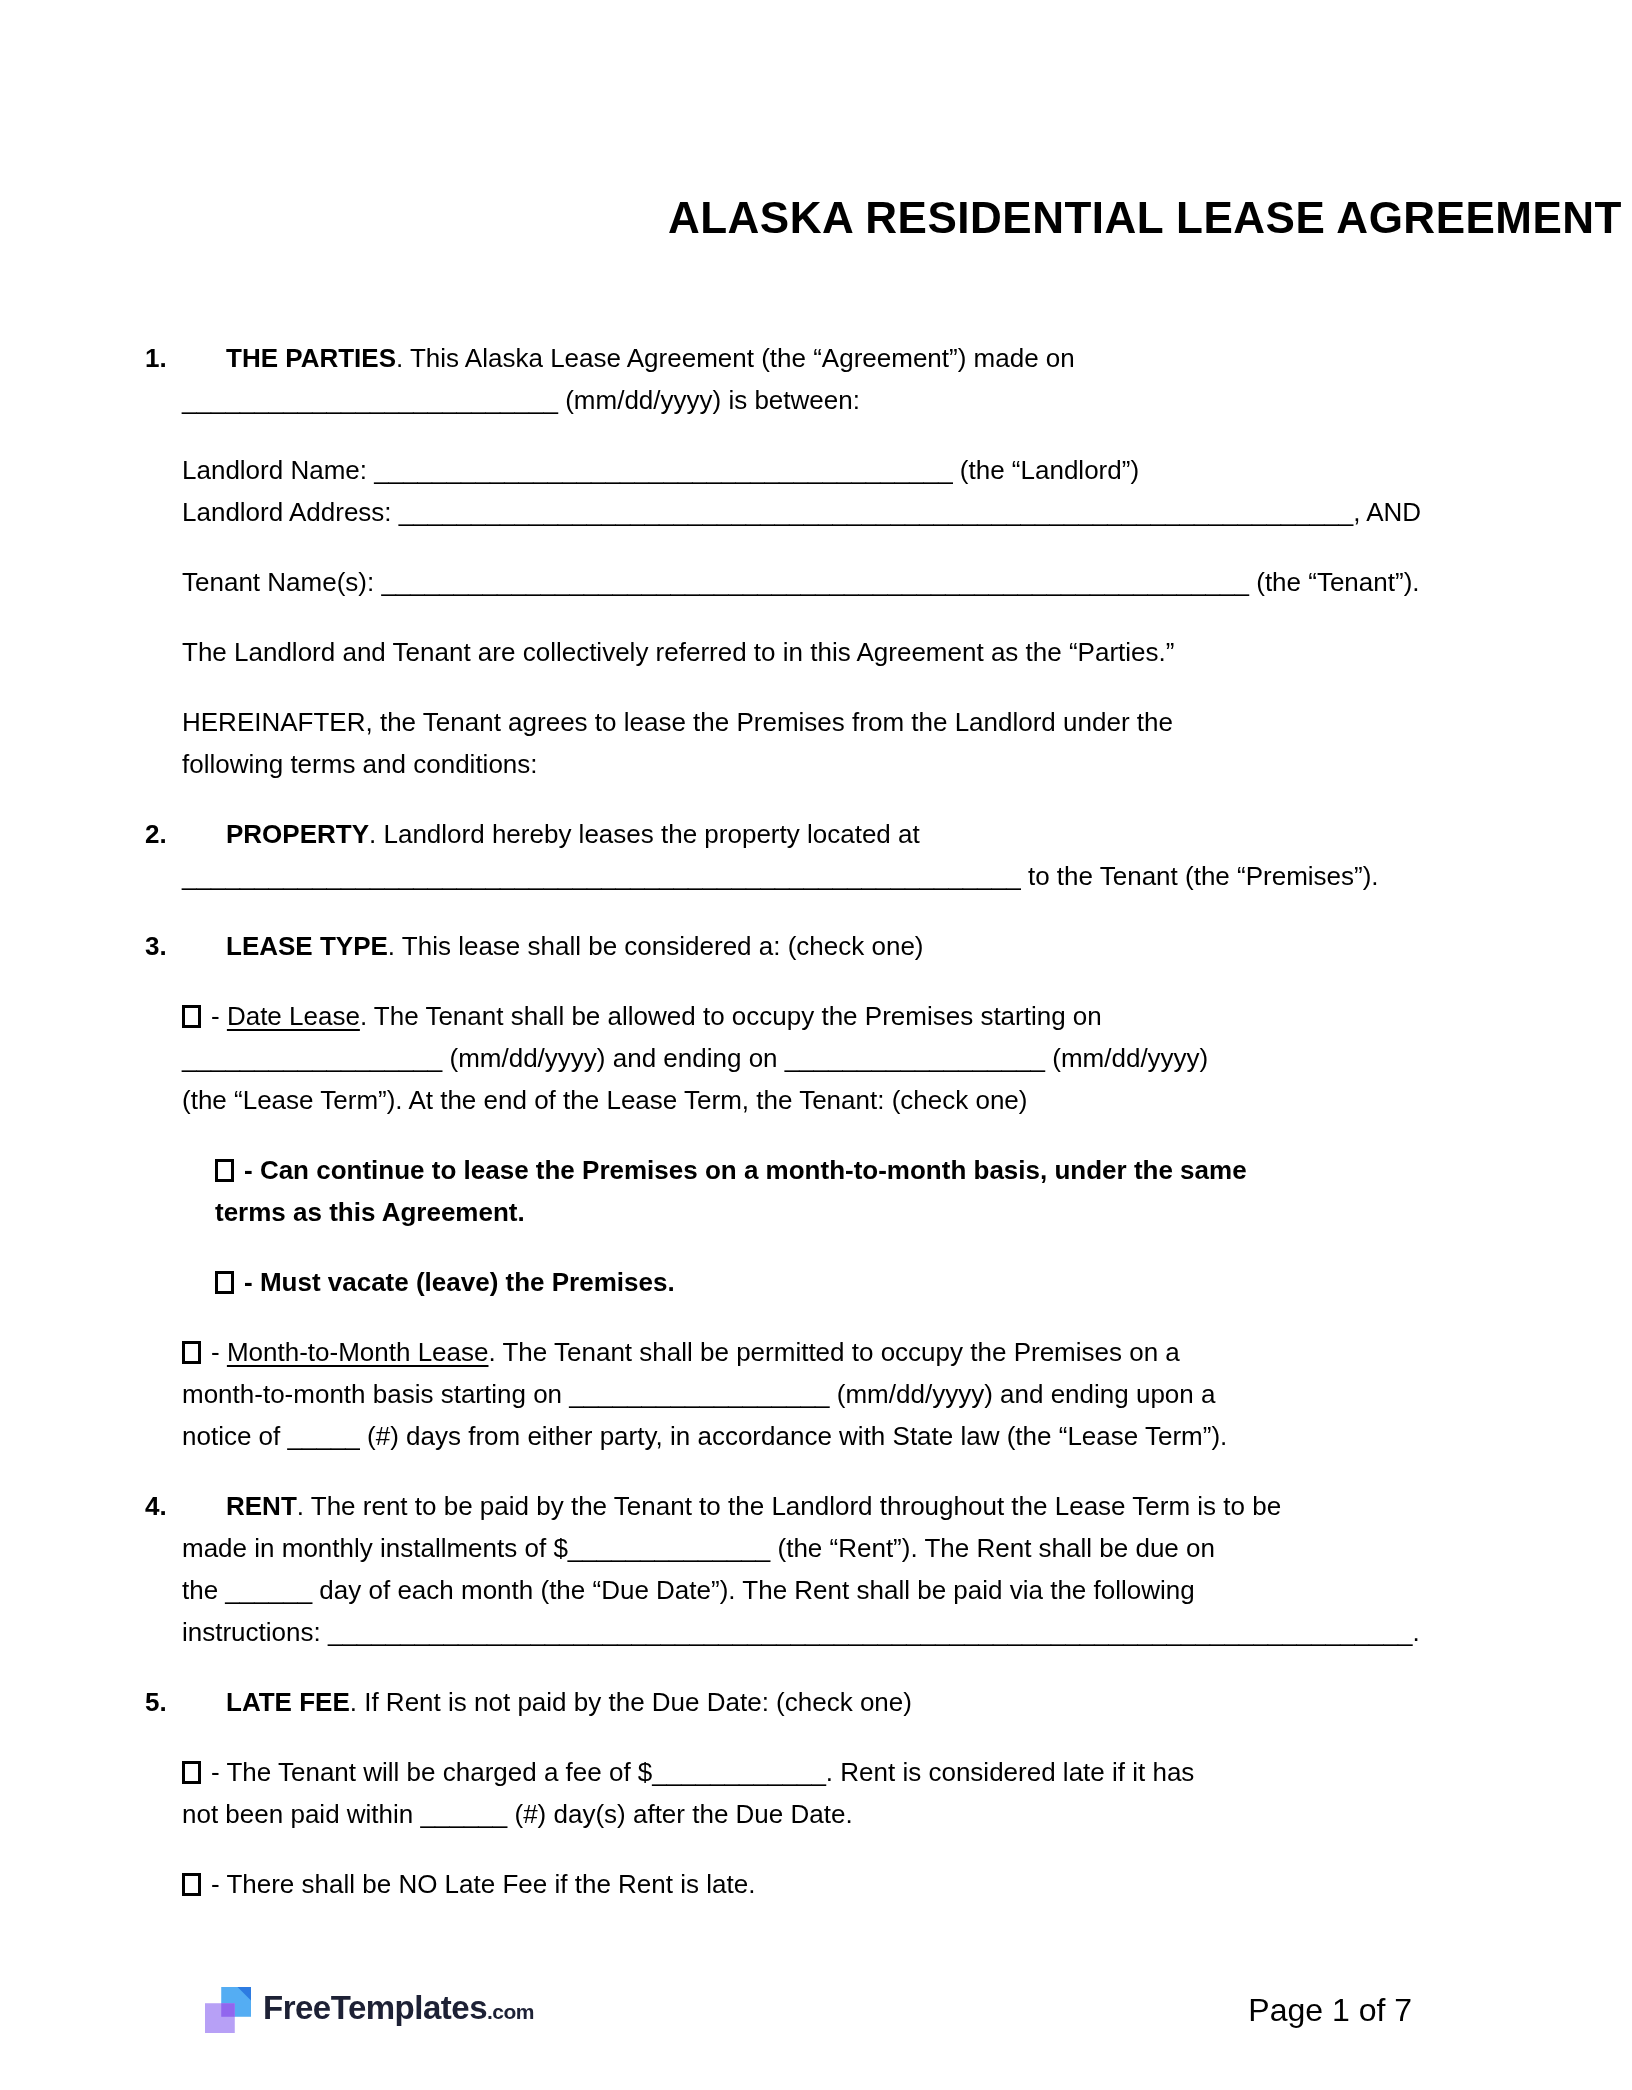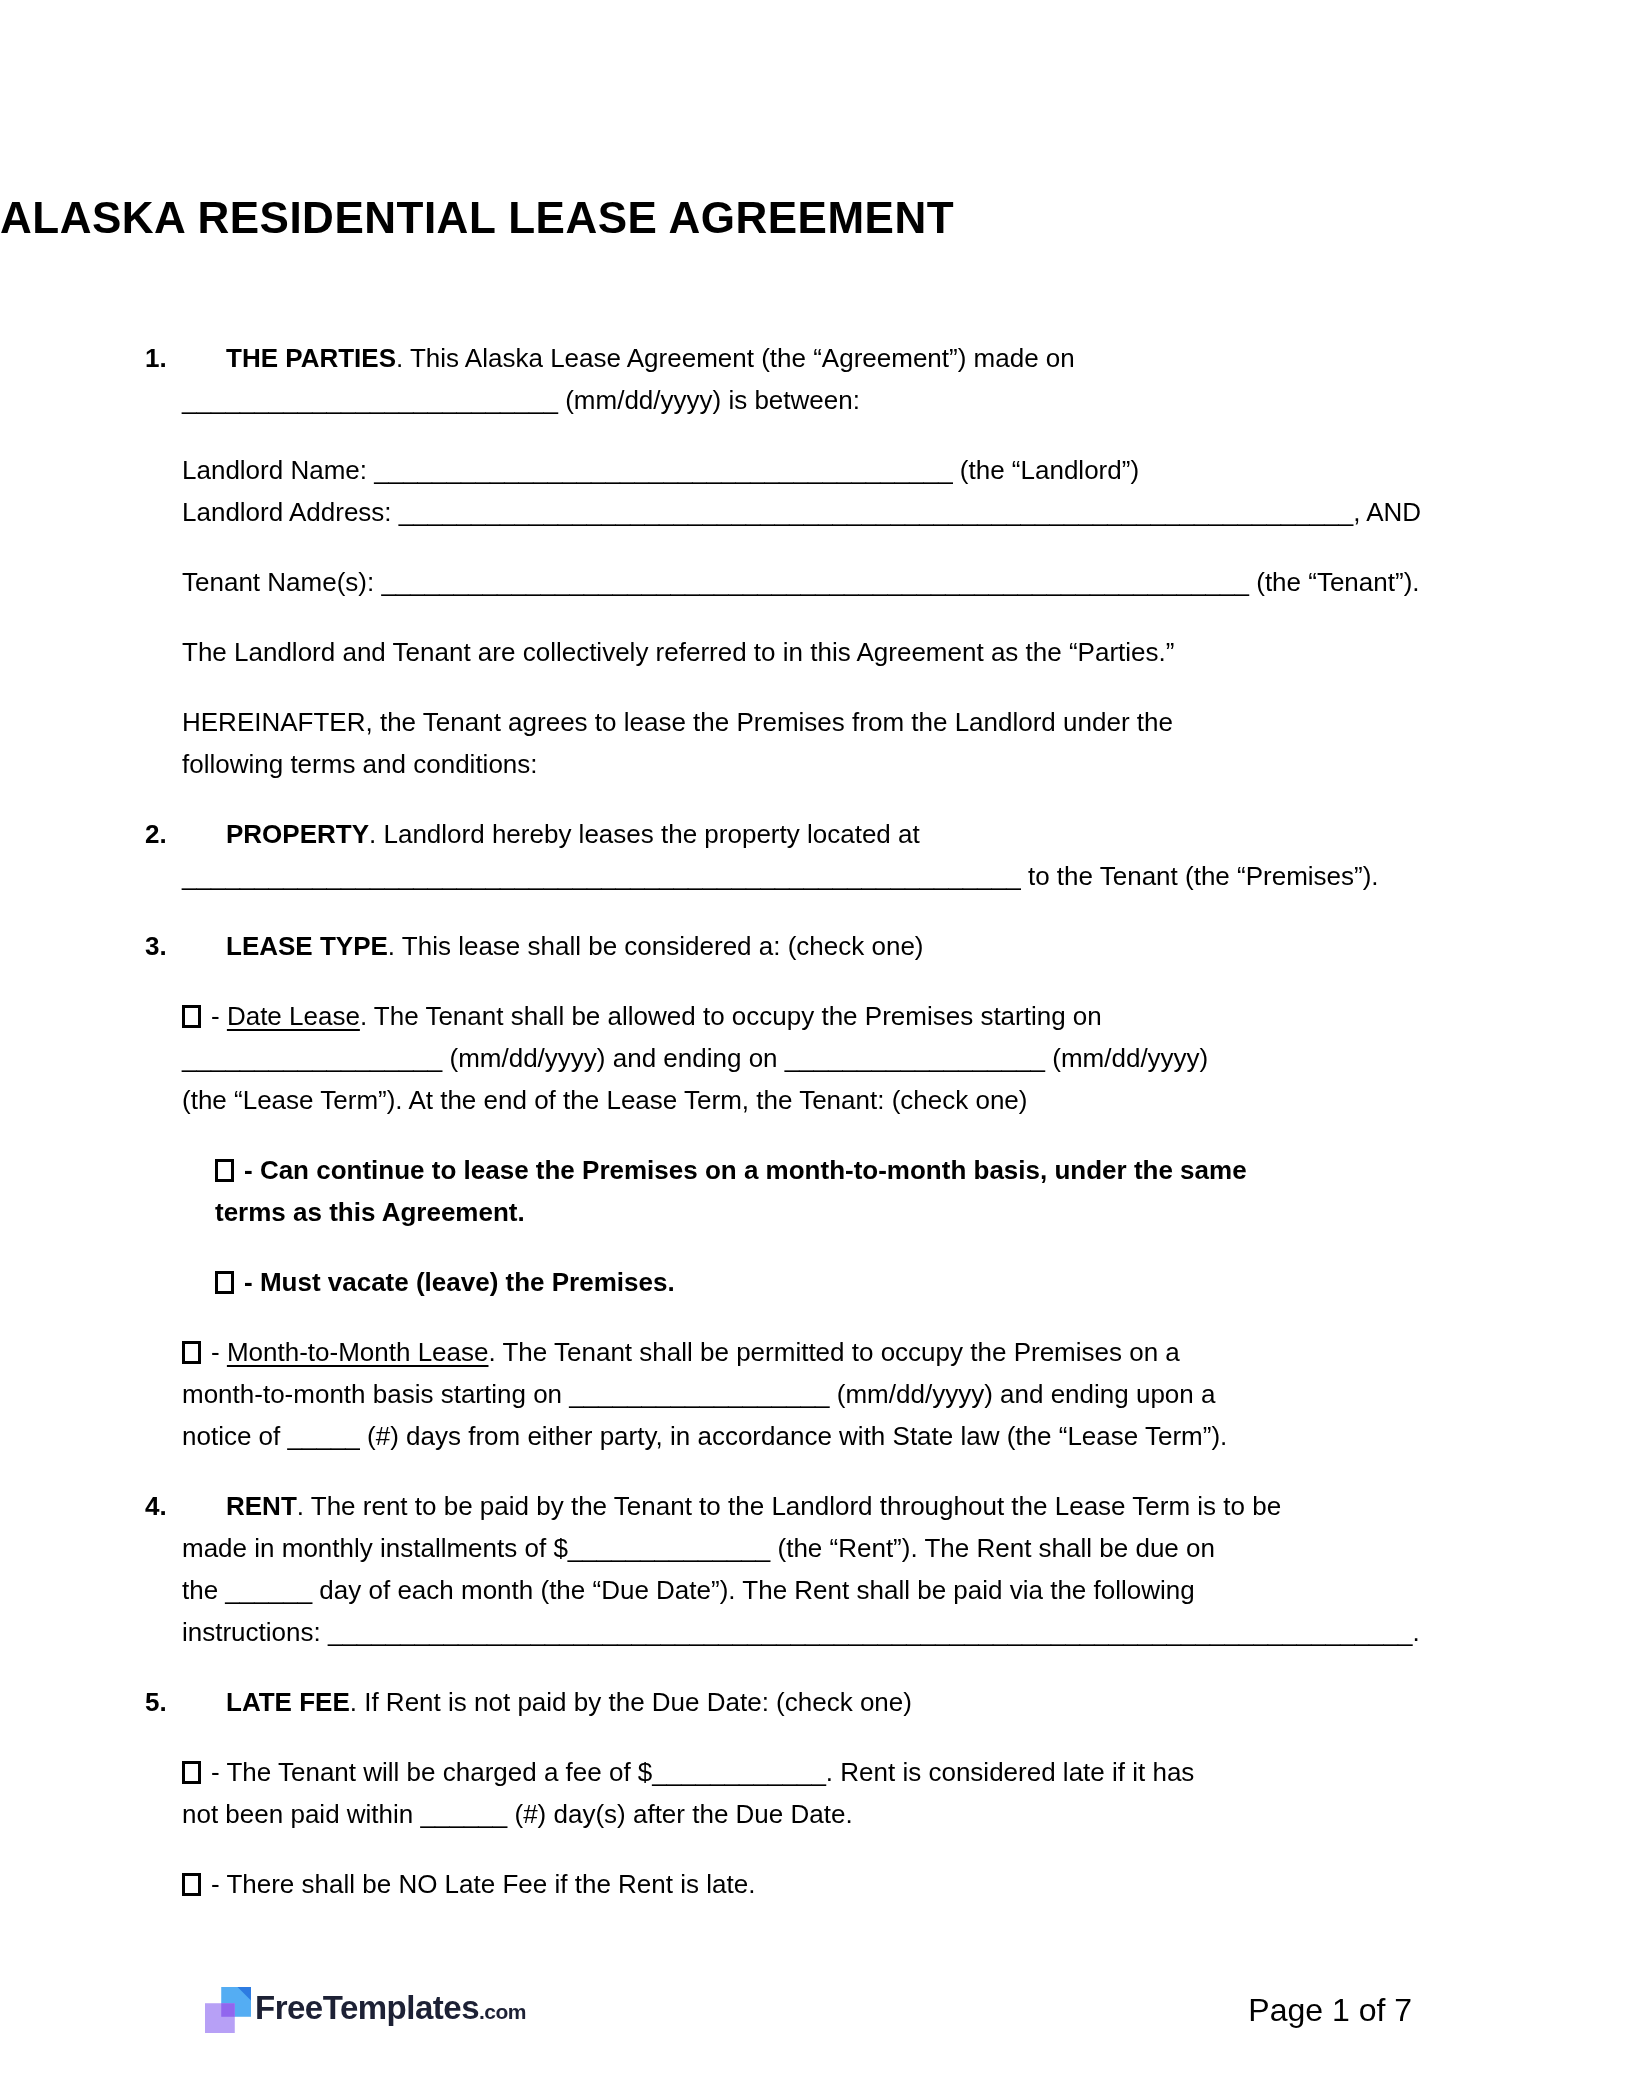--- a/index.html
+++ b/index.html
@@ -10,21 +10,21 @@
     background: #ffffff;
     color: #000000;
     font-family: "Liberation Sans", sans-serif;
     font-size: 26px;
     line-height: 42px;
     overflow: hidden;
   }
   h1.doc-title {
     margin: 0;
     padding: 196px 10px 0 0;
-    text-align: left;
+    text-align: right;
     font-size: 44px;
     line-height: 44px;
     letter-spacing: 0.5px;
     font-weight: bold;
   }
   .content {
     padding: 97px 180px 0 182px;
   }
   .blk { margin-bottom: 28px; }
   .ln { position: relative; }
@@ -57,21 +57,21 @@
     right: 220px;
     top: 1982px;
     height: 56px;
     display: flex;
     justify-content: space-between;
     align-items: center;
   }
   .brand {
     display: flex;
     align-items: center;
-    gap: 4px;
+    gap: 12px;
   }
   .brand-text {
     font-weight: bold;
     font-size: 33px;
     letter-spacing: -0.5px;
     white-space: nowrap;
   }
   .brand-suffix {
     font-weight: bold;
     font-size: 21px;

